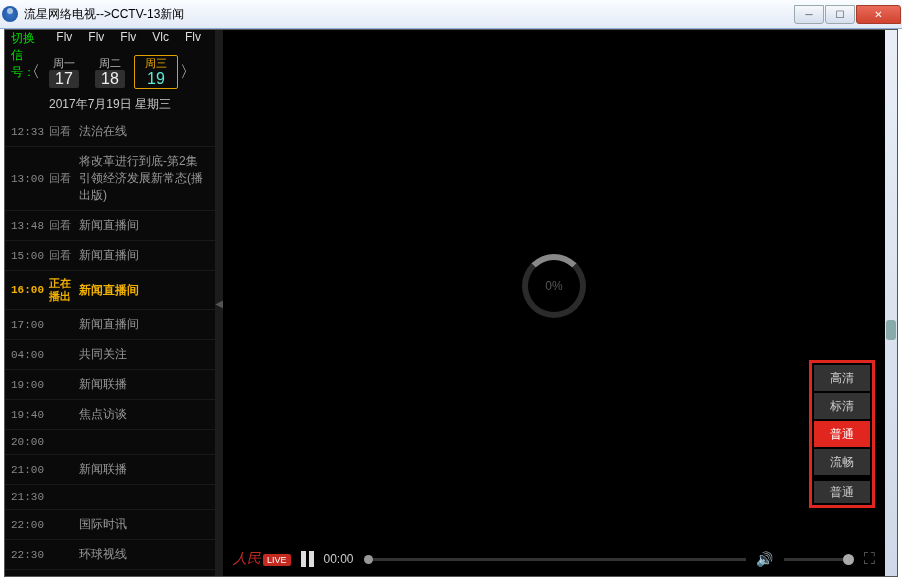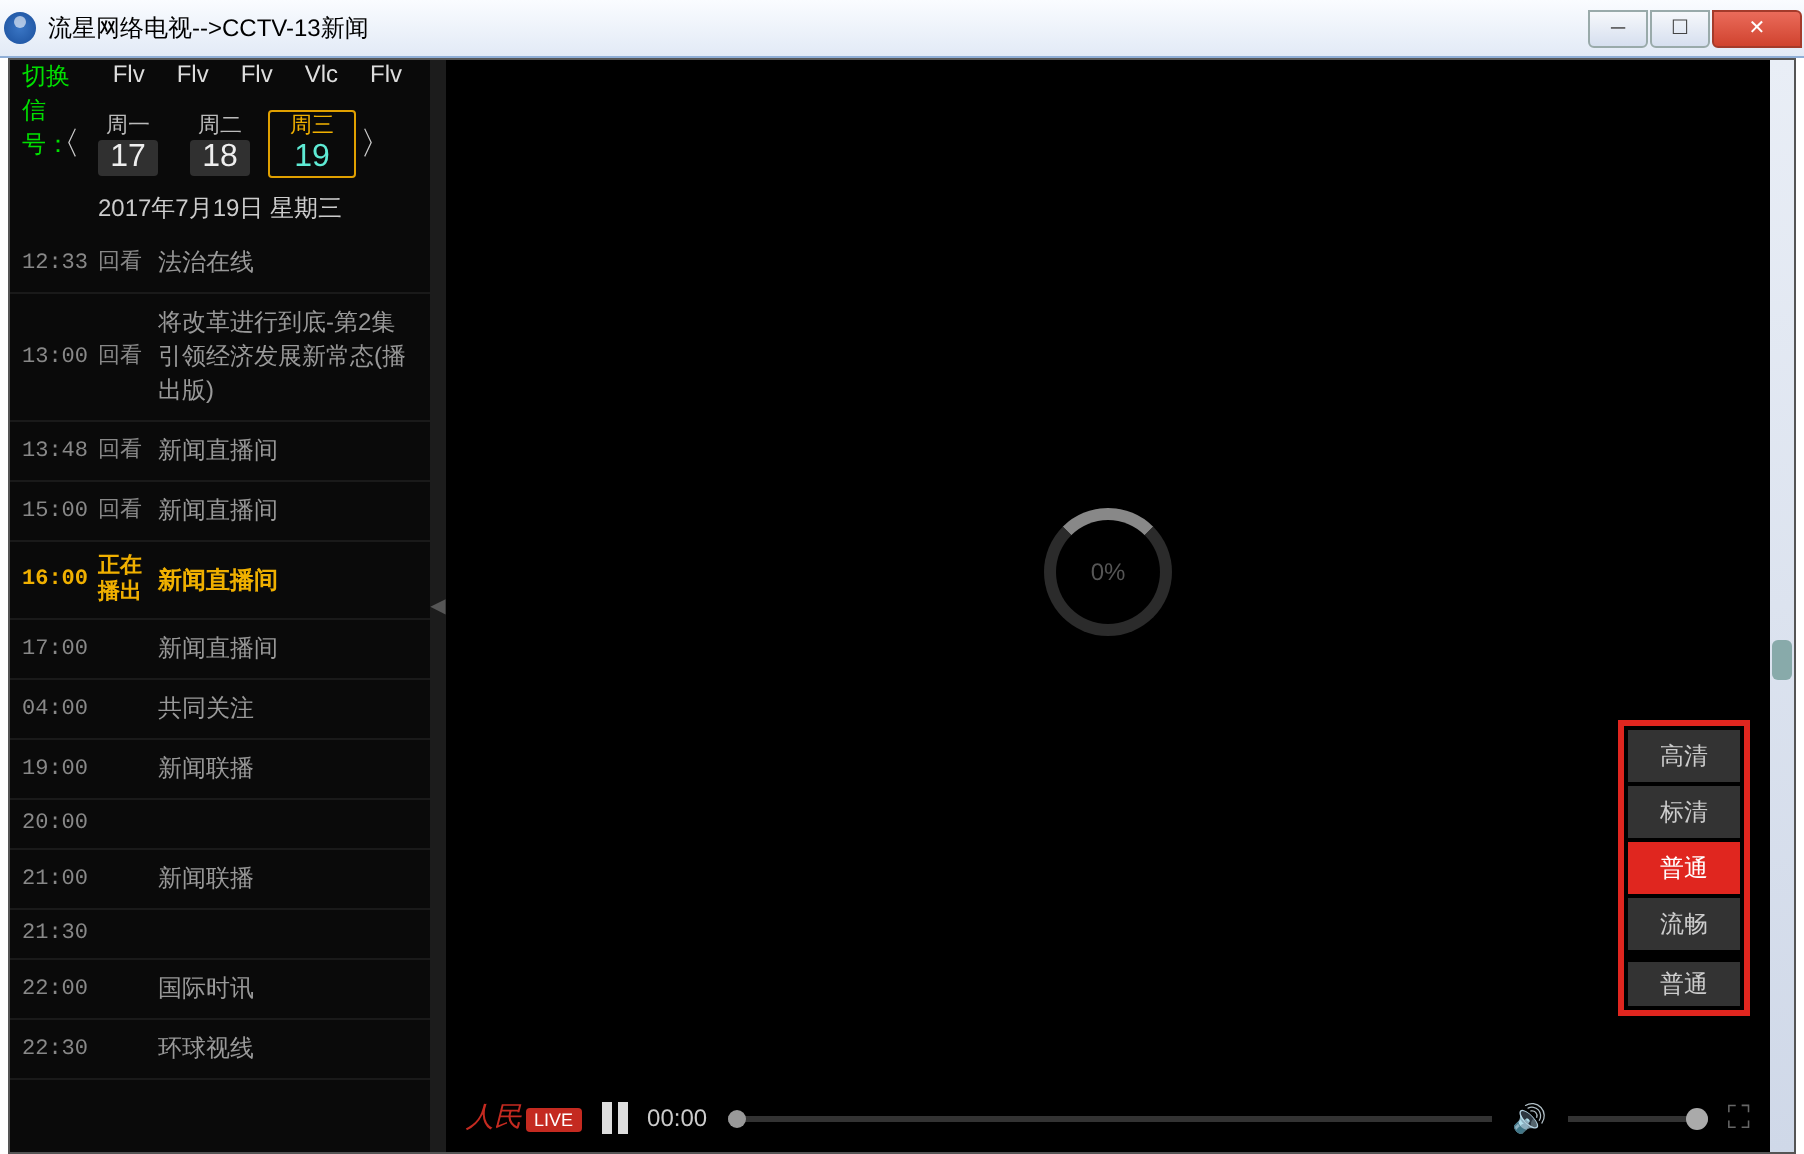--- a/index.html
+++ b/index.html
@@ -146,20 +146,25 @@
             <div class="prog-time">04:00</div>
             <div class="prog-tag" style="white-space: pre-line;"></div>
             <div class="prog-title">共同关注</div>
           </div>
           <div class="prog-row">
             <div class="prog-time">19:00</div>
             <div class="prog-tag" style="white-space: pre-line;"></div>
             <div class="prog-title">新闻联播</div>
           </div>
           <div class="prog-row">
+            <div class="prog-time">19:40</div>
+            <div class="prog-tag" style="white-space: pre-line;"></div>
+            <div class="prog-title">焦点访谈</div>
+          </div>
+          <div class="prog-row">
             <div class="prog-time">20:00</div>
             <div class="prog-tag" style="white-space: pre-line;"></div>
           </div>
           <div class="prog-row">
             <div class="prog-time">21:00</div>
             <div class="prog-tag" style="white-space: pre-line;"></div>
             <div class="prog-title">新闻联播</div>
           </div>
           <div class="prog-row">
             <div class="prog-time">21:30</div>

